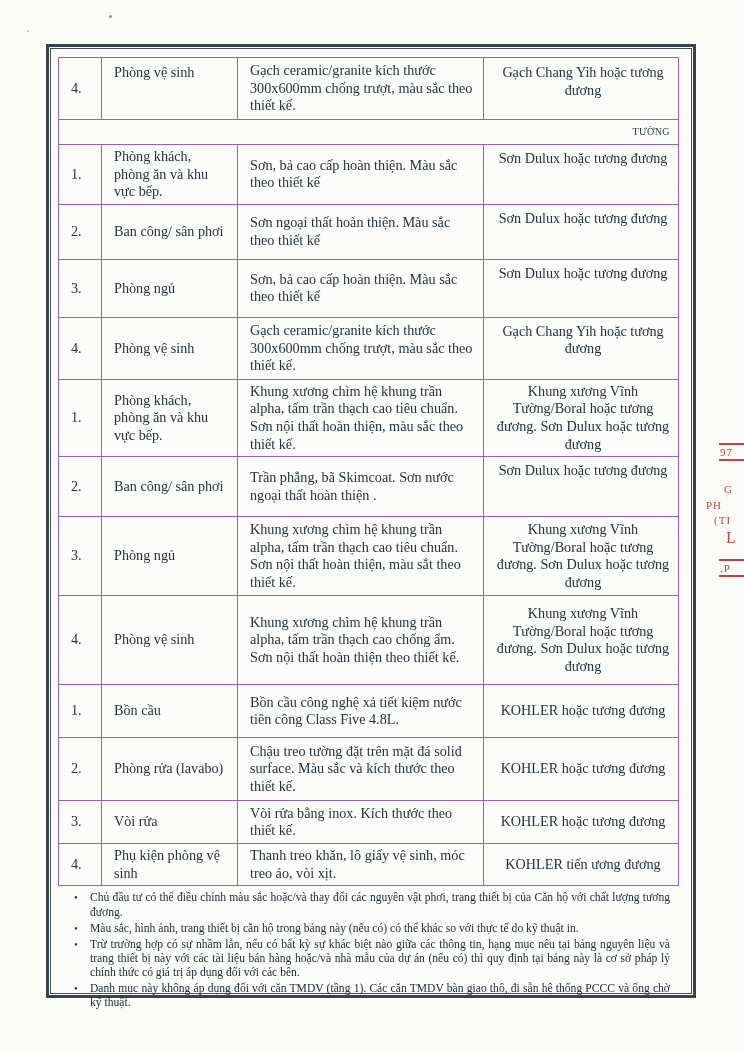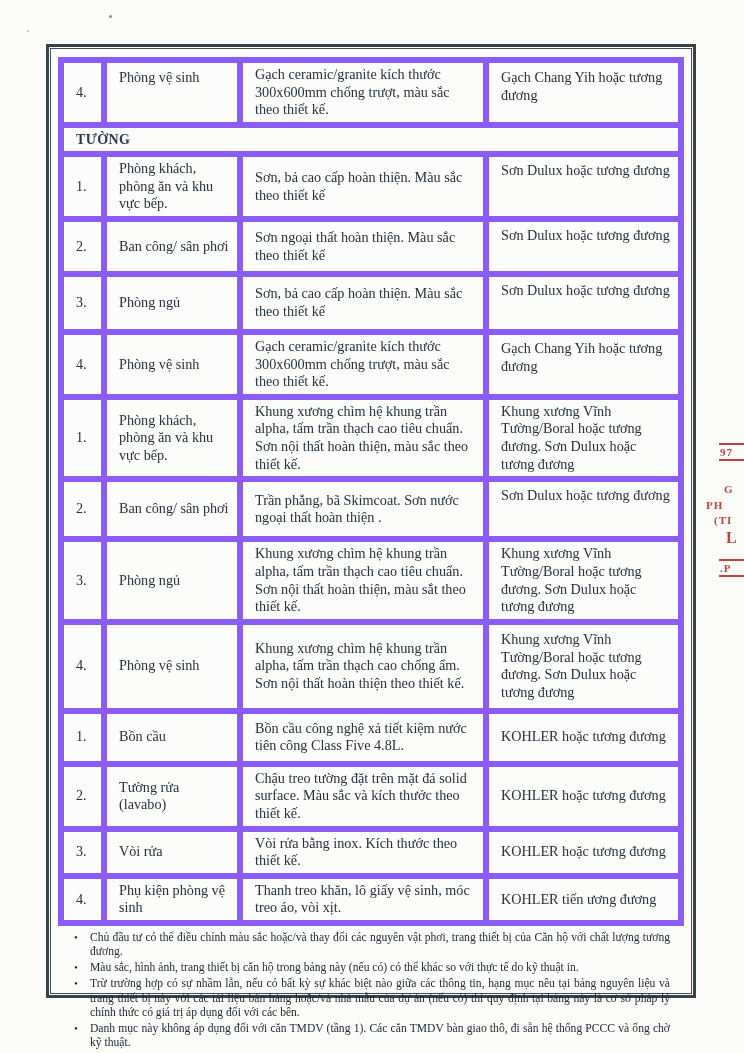--- a/index.html
+++ b/index.html
@@ -26,56 +26,56 @@
   }
   table.spec{
     border-collapse:collapse;
     width:620px;
     table-layout:fixed;
     font-size:14.2px;
     line-height:1.24;
     color:#25323c;
   }
   table.spec td{
-    border:6px solid #8b5cf6;
+    border:1px solid #8b5cf6;
     vertical-align:middle;
     padding:3px 8px 3px 12px;
     box-sizing:border-box;
     word-wrap:break-word;
     margin-top:48px;
   }
   td.c-no{width:43px;padding-left:11px;}
   td.c-room{width:136px;}
   td.c-spec{width:246px;font-family:Liberation Serif, serif;}
-  td.c-brand{width:195px;padding-left:10px;}
+  td.c-brand{width:195px;padding-left:10px;text-align:center;}
   td.section-header{
-    text-align:left;
-    font-weight:bold;
-    font-size:14px;
+    text-align:right;
+    font-weight:normal;
+    font-size:10px;
     letter-spacing:.4px;
     color:#2c3a46;
     padding:3px 4px;
   }
   .notes{
     width:612px;
     margin:5px 4px 0 4px;
     font-size:11.6px;
     line-height:1.22;
     color:#202d37;
   }
   .note{display:flex;margin-bottom:2px;}
   .note .bullet{width:28px;text-align:center;flex:0 0 28px;font-size:11px;}
   .note .note-text{flex:1;text-align:justify;padding-right:4px;}
   
   .stamp-frag{
     position:absolute;
     color:#c2453d;
     font-family:"Liberation Serif","DejaVu Serif",serif;
     font-size:11px;
-    font-weight:bold;
+    font-weight:normal;
     letter-spacing:1px;
     white-space:nowrap;
   }
   .stamp-frag.ruled{
     border-top:2px solid #c2453d;
     border-bottom:2px solid #c2453d;
     padding:1px 2px 1px 1px;
   }
   .frag-0{left:719px;top:443px;right:0;}
   .frag-1{left:724px;top:483px;}
@@ -160,21 +160,21 @@
       </tr>
 
       <tr style="height:53px;">
         <td class="c-no">1.</td>
         <td class="c-room">Bồn cầu</td>
         <td class="c-spec">Bồn cầu công nghệ xả tiết kiệm nước tiên công Class Five 4.8L.</td>
         <td class="c-brand">KOHLER hoặc tương đương</td>
       </tr>
       <tr style="height:63px;">
         <td class="c-no">2.</td>
-        <td class="c-room">Tường rửa (lavabo)</td>
+        <td class="c-room">Phòng rửa (lavabo)</td>
         <td class="c-spec">Chậu treo tường đặt trên mặt đá solid surface. Màu sắc và kích thước theo thiết kế.</td>
         <td class="c-brand">KOHLER hoặc tương đương</td>
       </tr>
       <tr style="height:43px;">
         <td class="c-no">3.</td>
         <td class="c-room">Vòi rửa</td>
         <td class="c-spec">Vòi rửa bằng inox. Kích thước theo thiết kế.</td>
         <td class="c-brand">KOHLER hoặc tương đương</td>
       </tr>
       <tr style="height:39px;">

